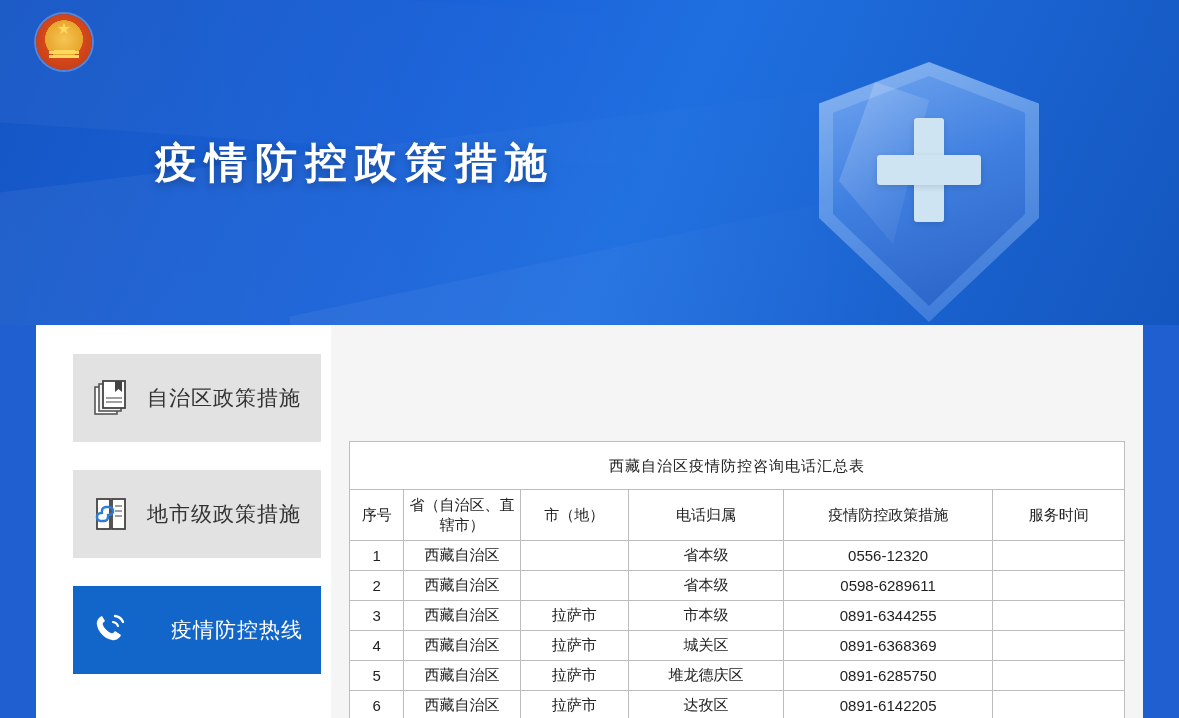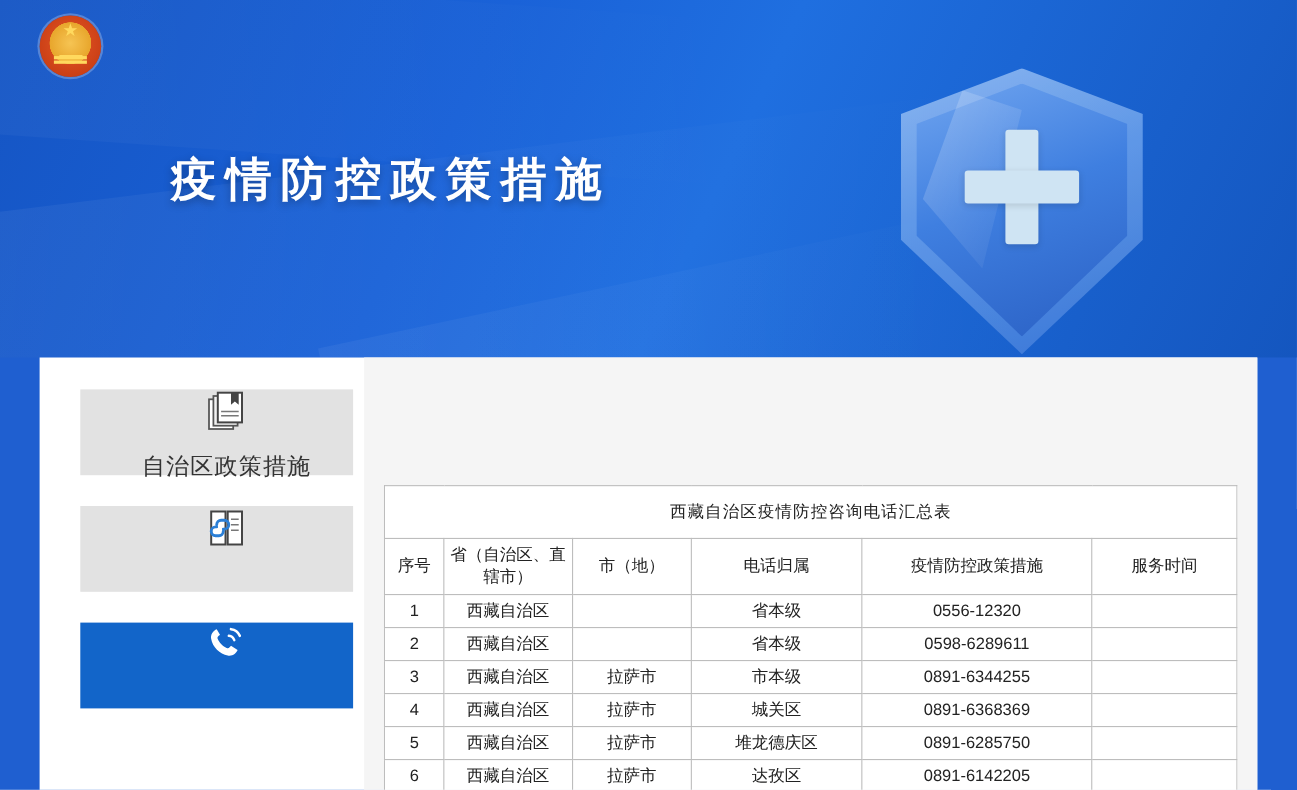--- a/index.html
+++ b/index.html
@@ -172,29 +172,28 @@
     background: #ffffff;
     display: flex;
   }
   .sidebar {
     width: 295px;
     flex: none;
     padding: 29px 0 0 37px;
   }
   .nav-item {
     width: 248px;
-    height: 78px;
+    height: 88px;
     margin-bottom: 28px;
     background: #e2e2e2;
     display: flex;
     align-items: center;
     gap: 16px;
     padding-left: 18px;
     cursor: pointer;
-    flex-direction: column;
   }
   .nav-item.active {
     background: #1265c9;
     gap: 40px;
   }
   .nav-label {
     font-size: 21px;
     color: #333333;
     letter-spacing: 1px;
   }
@@ -296,20 +295,21 @@
         <svg viewBox="0 0 40 40" width="40" height="40">
           <rect x="6" y="5" width="13" height="30" fill="#ffffff" stroke="#444" stroke-width="1.8"></rect>
           <rect x="21" y="5" width="13" height="30" fill="#ffffff" stroke="#444" stroke-width="1.8"></rect>
           <line x1="24" y1="12" x2="31" y2="12" stroke="#777" stroke-width="1.4"></line>
           <line x1="24" y1="17" x2="31" y2="17" stroke="#777" stroke-width="1.4"></line>
           <line x1="24" y1="22" x2="31" y2="22" stroke="#777" stroke-width="1.4"></line>
           <path d="M11 17 a4 4 0 0 1 4 -4 h3 a4 4 0 0 1 0 8 h-1" fill="none" stroke="#2b7fd6" stroke-width="2.6" stroke-linecap="round"></path>
           <path d="M17 23 a4 4 0 0 1 -4 4 h-3 a4 4 0 0 1 0 -8 h1" fill="none" stroke="#2b7fd6" stroke-width="2.6" stroke-linecap="round"></path>
         </svg>
       </span>
+      <span class="nav-label">地市级政策措施</span>
     </div>
 
     <div class="nav-item active">
       <span class="nav-icon">
         <svg viewBox="0 0 40 40" width="40" height="40">
           <path d="M11 6 c-3 1 -6 5 -5 9 c1 7 8 14 15 15 c4 1 8 -2 9 -5 l-6 -4 c-1 1 -2 3 -4 2 c-3 -1 -7 -5 -8 -8 c-1 -2 1 -3 2 -4 z" fill="#ffffff"></path>
           <path d="M24 6 a10 10 0 0 1 8 6" fill="none" stroke="#ffffff" stroke-width="2.4" stroke-linecap="round"></path>
           <path d="M22 12 a6 6 0 0 1 5 4" fill="none" stroke="#ffffff" stroke-width="2.2" stroke-linecap="round"></path>
         </svg>
       </span>

